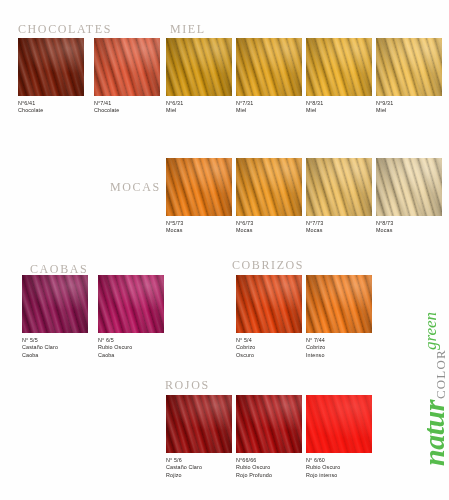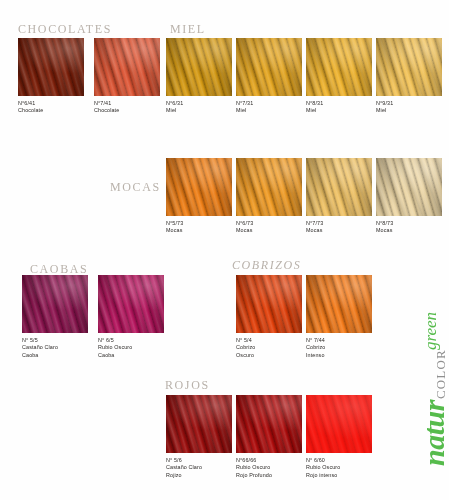--- a/index.html
+++ b/index.html
@@ -154,21 +154,21 @@
 </head>
 <body>
 
 <div class="sheet">
 
   <div id="section-headers">
       <div class="section-head" style="left: 18px; top: 22px;">CHOCOLATES</div>
       <div class="section-head" style="left: 170px; top: 22px;">MIEL</div>
       <div class="section-head" style="left: 110px; top: 180px;">MOCAS</div>
       <div class="section-head" style="left: 30px; top: 262px;">CAOBAS</div>
-      <div class="section-head" style="left: 232px; top: 258px; font-style: italic;">COBRIZOS</div>
+      <div class="section-head" style="left: 232px; top: 258px;">COBRIZOS</div>
       <div class="section-head" style="left: 165px; top: 378px;">ROJOS</div>
     </div>
   <div id="swatch-grid">
       <div class="swatch-cell" style="left: 18px; top: 38px;">
         <div class="swatch" style="background: rgb(124, 30, 8);">
           <div class="strands"></div>
           <div class="sheen"></div>
         </div>
         <div class="label">
           <span class="code">N°6/41</span>

